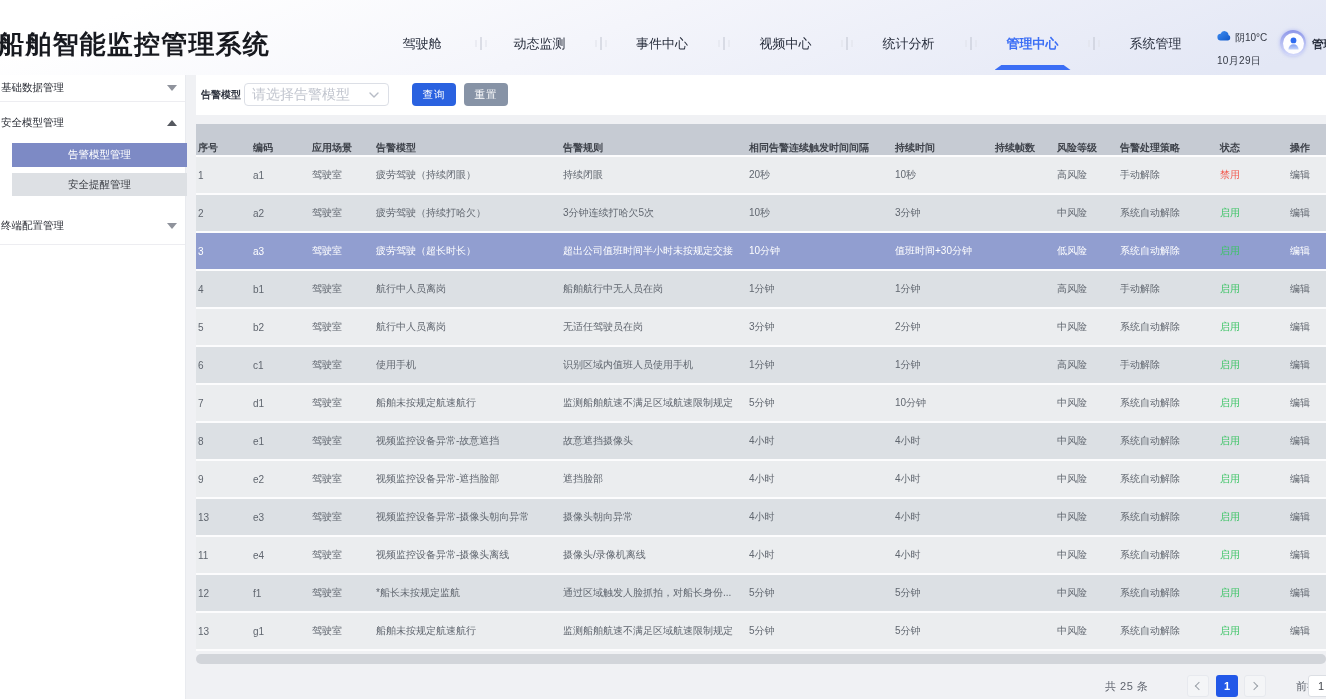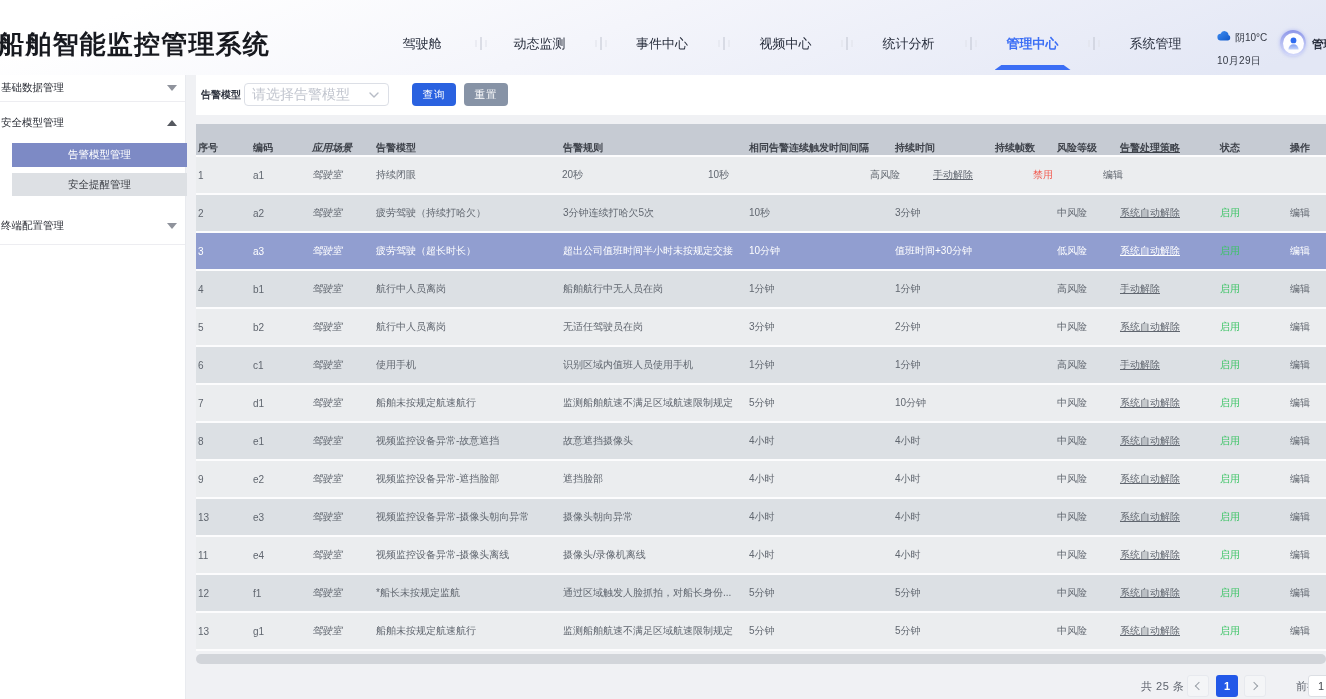--- a/index.html
+++ b/index.html
@@ -96,28 +96,28 @@
   .trow .cell {
     padding:0 2px; font-size:10px; color:#60666f; display:flex; align-items:center;
     white-space:nowrap; overflow:hidden;
   }
   .thead { height:33px; background:#c6cbd3; }
   .thead .cell { font-weight:700; color:#3f434b;margin-top:16px; }
   .trow.odd { background:#ebedef; }
   .trow.even { background:#dce0e4; }
   .trow.selected { background:#919ed0; }
   .trow.selected .cell { color:#fff; }
-  .c1{width:55px;} .c2{width:59px;} .c3{width:64px;font-style:italic;} .c4{width:187px;}
+  .c1{width:55px;} .c2{width:59px;} .c3{width:64px;} .c4{width:187px;}
   .c5{width:186px;text-align:right;} .c6{width:146px;} .c7{width:100px;} .c8{width:62px;}
-  .c9{width:63px;} .c10{width:100px;text-decoration:underline;} .c11{width:70px;} .c12{width:62px;}
+  .c9{width:63px;} .c10{width:100px;} .c11{width:70px;} .c12{width:62px;}
   .status-disabled{color:#f25a4f !important;} .status-enabled{color:#3cc465 !important;}
   .hscroll { position:absolute; left:196px; top:654px; width:1130px; height:10px; background:#d2d5da; border-radius:5px; }
   
   .pager { position:absolute; left:0px; top:664px; width:1326px; height:35px; font-size:11px; color:#5f646e; }
-  .pg-total { position:absolute; left:1141px; top:11px; line-height:22px; letter-spacing:0.5px; }
+  .pg-total { position:absolute; left:1105px; top:11px; line-height:22px; letter-spacing:0.5px; }
   .pg-btn { position:absolute; top:11px; width:22px; height:22px; background:#f4f5f7; border:1px solid #e7e9ee; border-radius:3px;
             display:flex; align-items:center; justify-content:center; cursor:pointer; }
   .pg-prev { left:1187px; } .pg-next { left:1244px; }
   .pg-cur { position:absolute; left:1216px; top:11px; width:22px; height:22px; background:#2258e8; color:#fff; border-radius:3px;
             font-size:11px; font-weight:700; display:flex; align-items:center; justify-content:center; }
   .pg-goto { position:absolute; left:1296px; top:11px; line-height:22px; }
   .pg-input { position:absolute; left:1308px; top:11px; width:26px; height:22px; background:#fff; border:1px solid #dcdfe4;
               border-radius:3px; font-size:11px; color:#43464d; display:flex; align-items:center; justify-content:center; }
   .arrow { width:6px; height:6px; border:solid #9aa0a8; border-width:1.5px 1.5px 0 0; }
   .arrow.left { transform:rotate(-135deg); margin-left:2px; }
@@ -242,20 +242,21 @@
       <div class="cell c8">持续帧数</div>
       <div class="cell c9">风险等级</div>
       <div class="cell c10">告警处理策略</div>
       <div class="cell c11">状态</div>
       <div class="cell c12">操作</div>
     </div>
     <div class="trow odd">
       <div class="cell c1">1</div>
       <div class="cell c2">a1</div>
       <div class="cell c3">驾驶室</div>
+      <div class="cell c4">疲劳驾驶（持续闭眼）</div>
       <div class="cell c5">持续闭眼</div>
       <div class="cell c6">20秒</div>
       <div class="cell c7">10秒</div>
       <div class="cell c8"></div>
       <div class="cell c9">高风险</div>
       <div class="cell c10">手动解除</div>
       <div class="cell c11 status-disabled">禁用</div>
       <div class="cell c12">编辑</div>
     </div>
     <div class="trow even">

